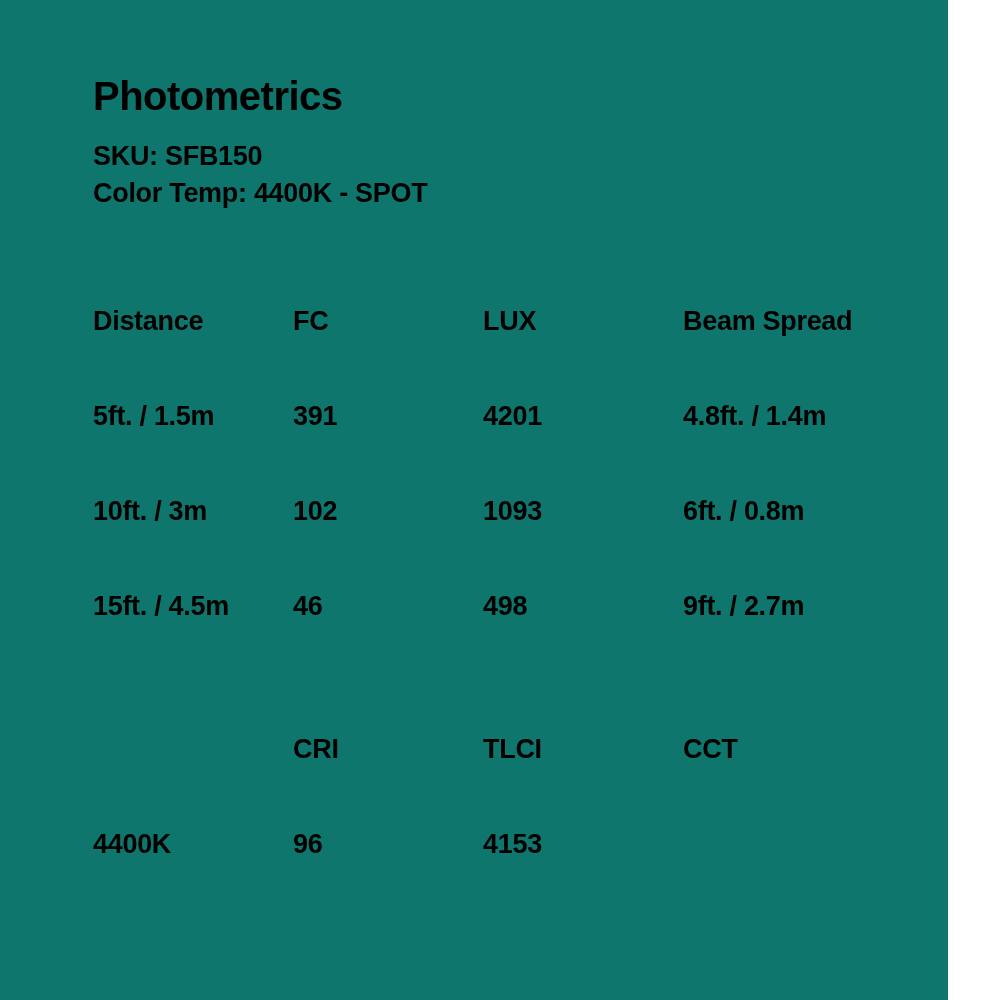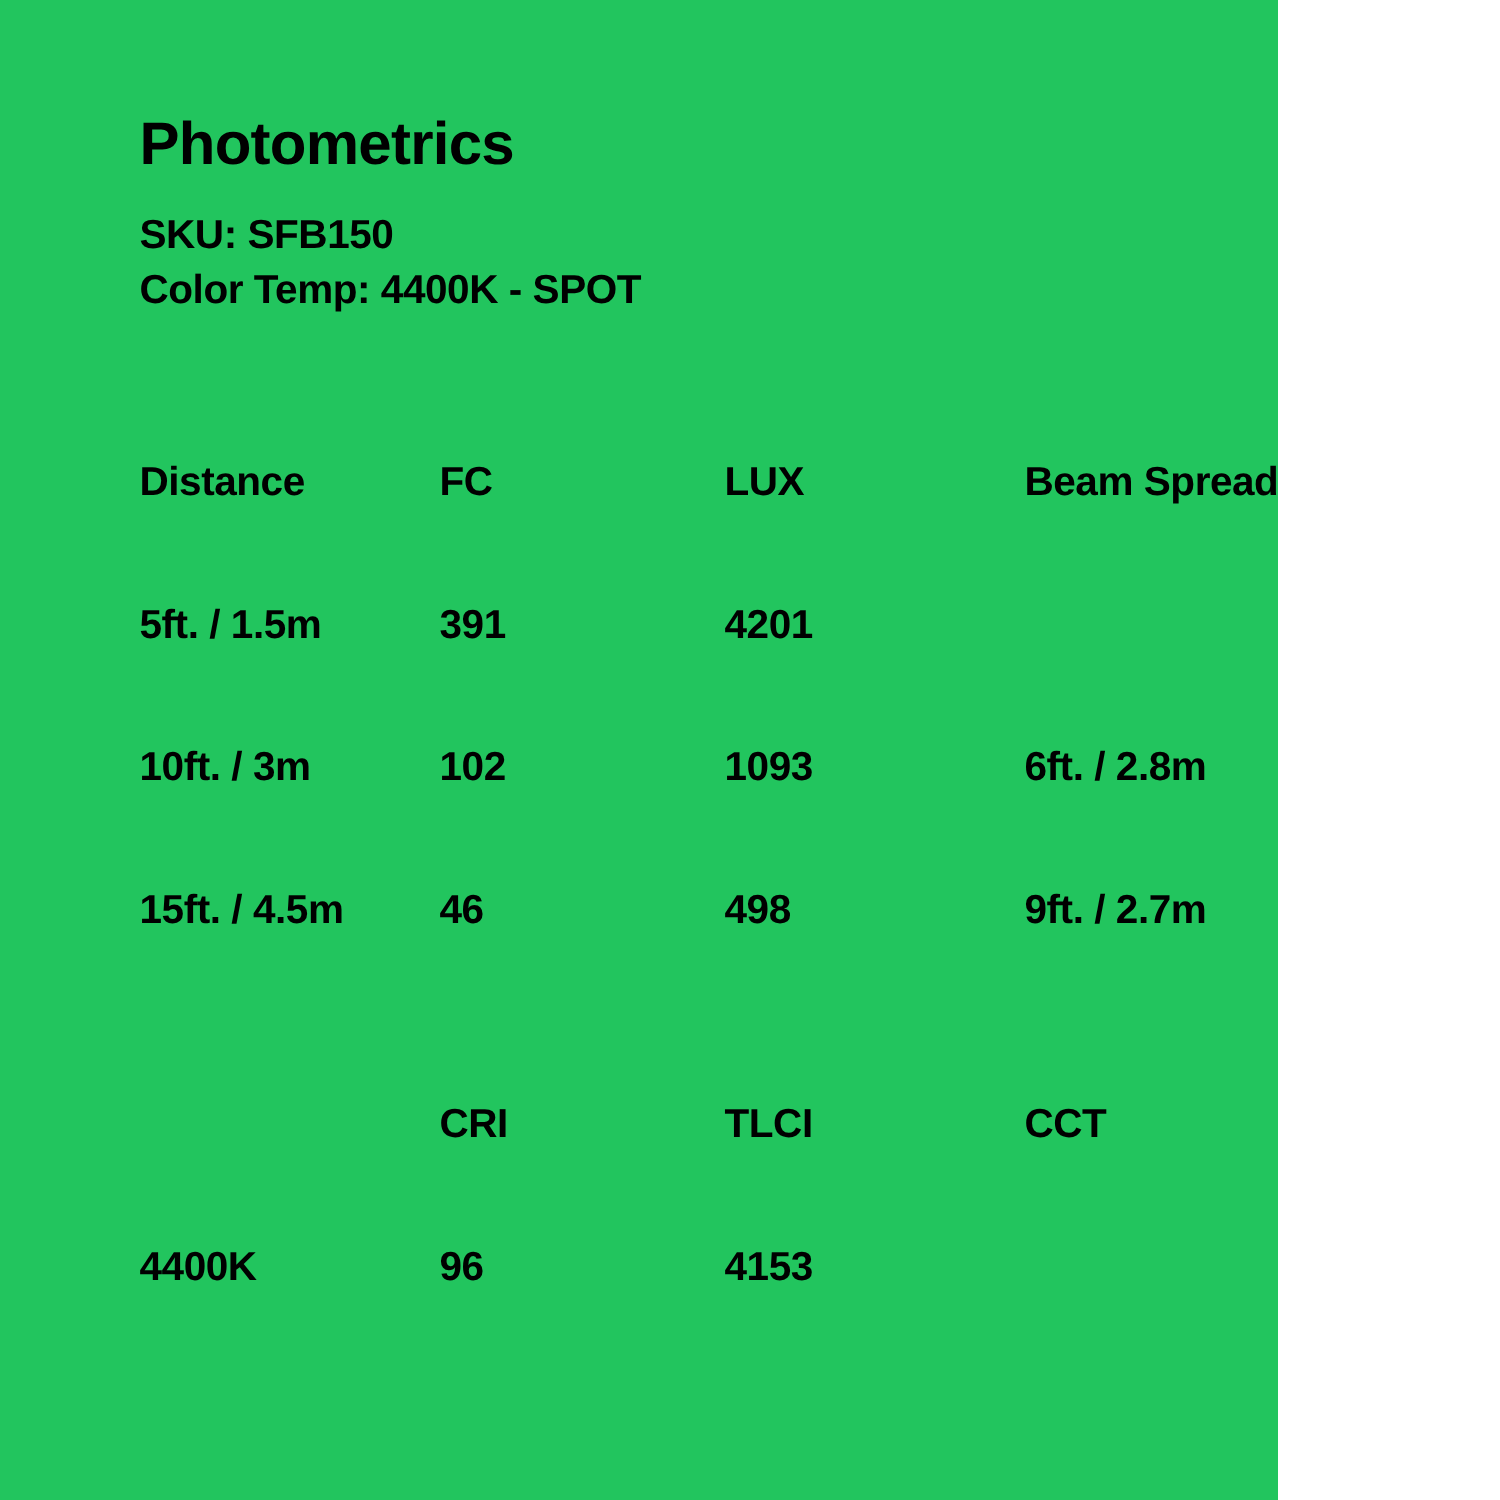--- a/index.html
+++ b/index.html
@@ -1,21 +1,21 @@
 <!DOCTYPE html>
 <html><head>
 <meta charset="utf-8">
 <style>
   * { margin: 0; padding: 0; box-sizing: border-box; }
   html, body { background: #ffffff; }
   .page {
     position: relative;
-    width: 852px;
+    width: 948px;
     height: 1000px;
-    background: #22c55e;
+    background: #0f766e;
     color: #000000;
     font-family: "Liberation Sans", sans-serif;
     overflow: hidden;
   }
   .content {
     padding: 74px 40px 0 93px;
   }
   .title {
     font-size: 40px;
     font-weight: 700;
@@ -67,26 +67,27 @@
       <div class="row">
         <div class="cell col-label bold">Distance</div>
         <div class="cell col-num bold">FC</div>
         <div class="cell col-num bold">LUX</div>
         <div class="cell col-num bold">Beam Spread</div>
       </div>
       <div class="row">
         <div class="cell col-label bold">5ft. / 1.5m</div>
         <div class="cell col-num regular">391</div>
         <div class="cell col-num regular">4201</div>
+        <div class="cell col-num regular">4.8ft. / 1.4m</div>
       </div>
       <div class="row">
         <div class="cell col-label bold">10ft. / 3m</div>
         <div class="cell col-num regular">102</div>
         <div class="cell col-num regular">1093</div>
-        <div class="cell col-num regular">6ft. / 2.8m</div>
+        <div class="cell col-num regular">6ft. / 0.8m</div>
       </div>
       <div class="row">
         <div class="cell col-label bold">15ft. / 4.5m</div>
         <div class="cell col-num regular">46</div>
         <div class="cell col-num regular">498</div>
         <div class="cell col-num regular">9ft. / 2.7m</div>
       </div>
     </div>
 
     <div class="spec-table table-2">

